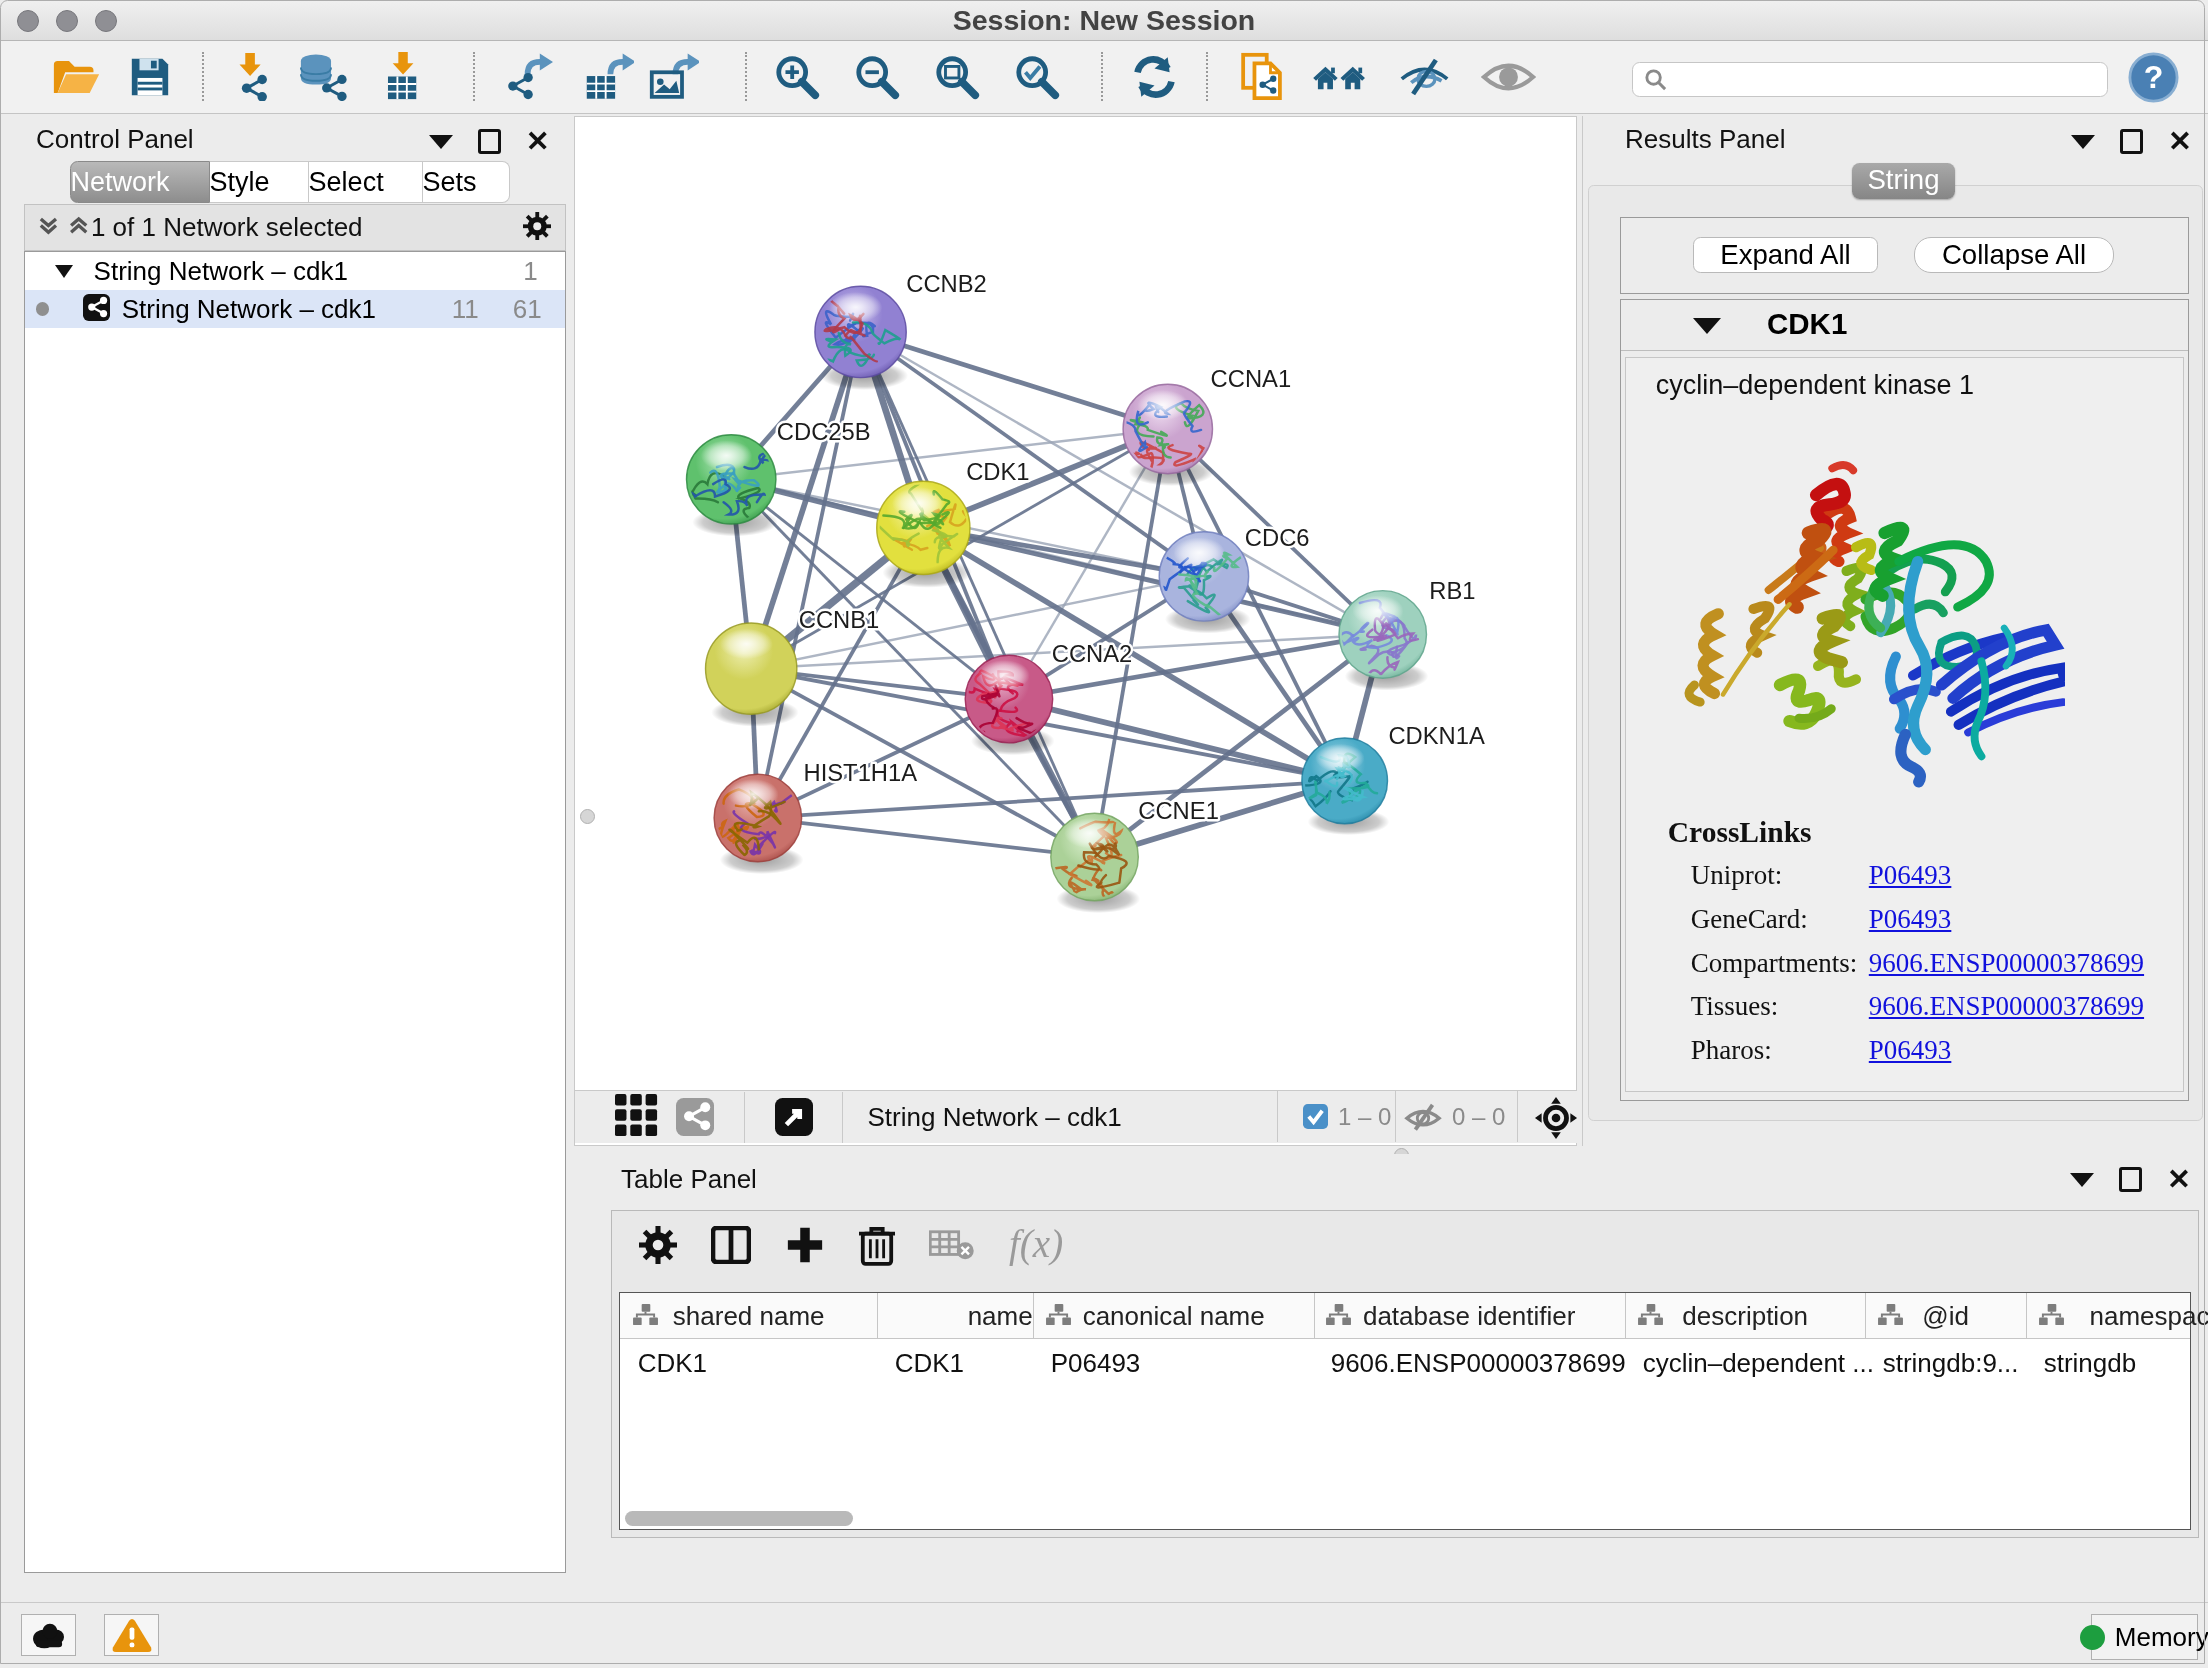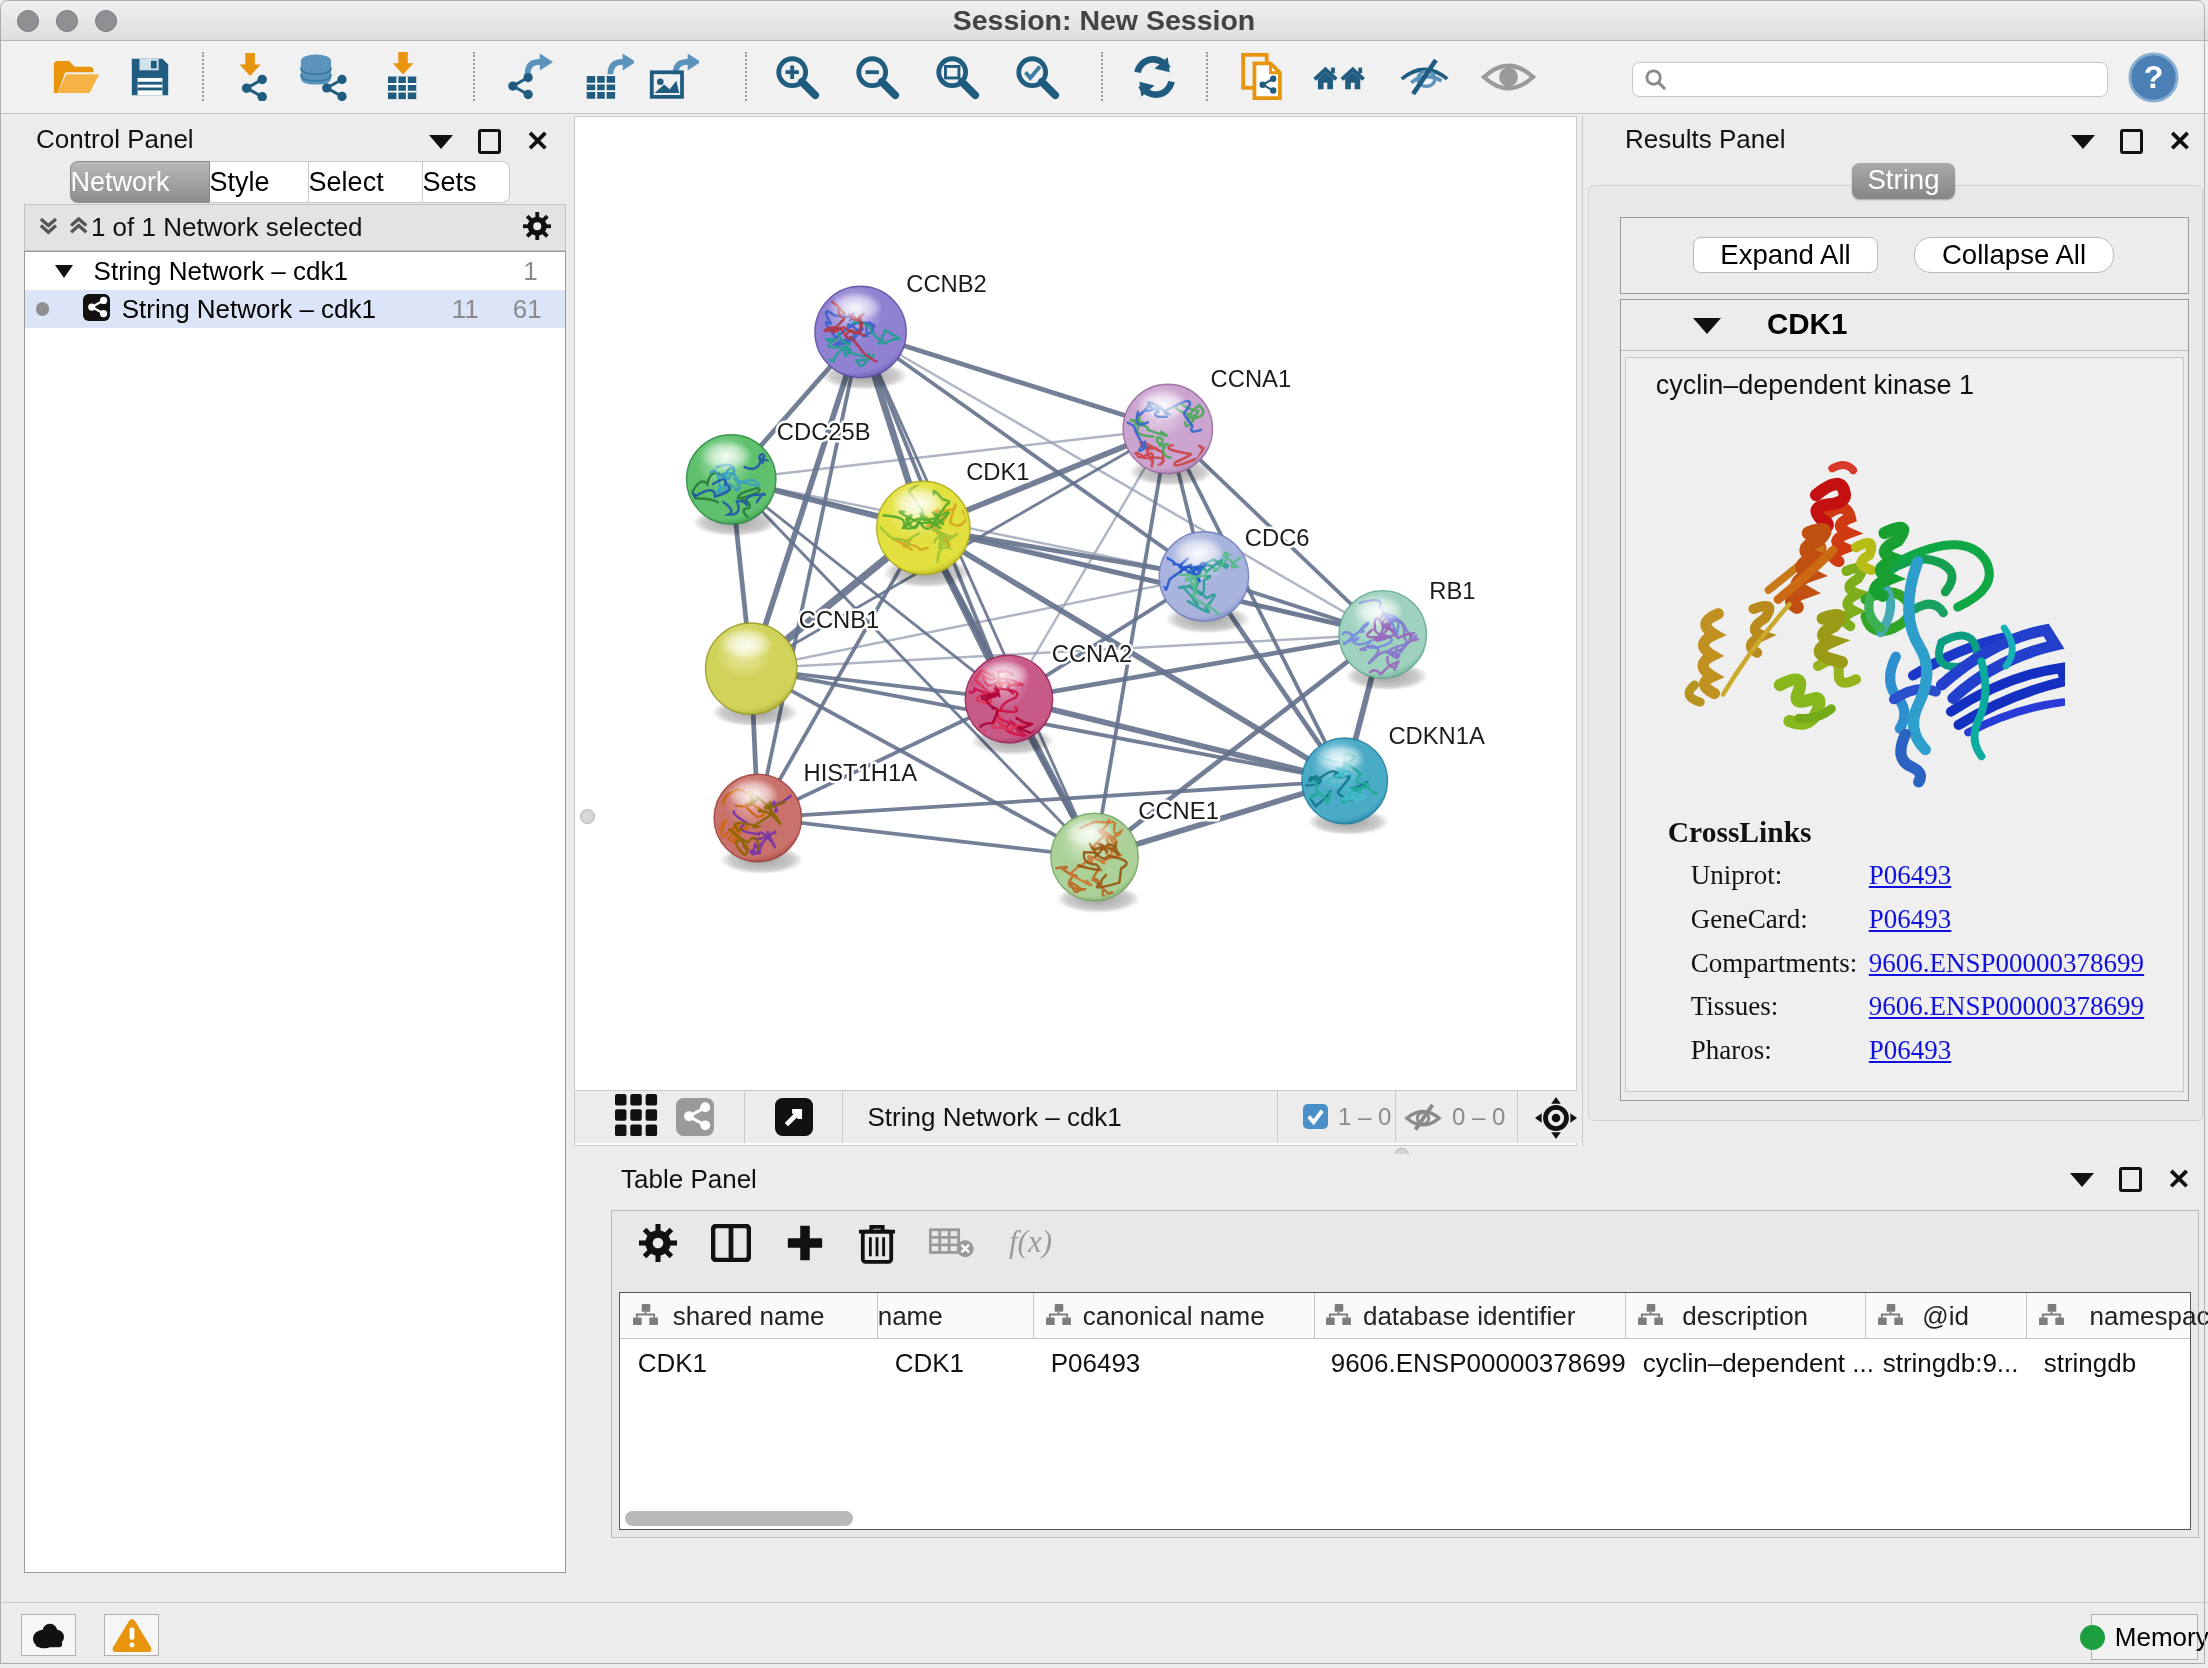--- a/index.html
+++ b/index.html
@@ -787,37 +787,37 @@
           <path d="M12 16 V36 M19 16 V36 M26 16 V36" stroke="#111" stroke-width="3"></path>
         </svg>
         <svg width="46" height="34" viewBox="0 0 48 36" style="">
           <g fill="none" stroke="#9a9a9a" stroke-width="3">
             <rect x="1" y="4" width="30" height="24"></rect>
             <path d="M1 12 H31 M1 20 H31 M11 4 V28 M21 4 V28"></path>
           </g>
           <circle cx="38" cy="24" r="9" fill="#9a9a9a"></circle>
           <path d="M34 20 L42 28 M42 20 L34 28" stroke="#fff" stroke-width="2.5"></path>
         </svg>
-        <span style="font-family:'Liberation Serif',serif;font-style:italic;font-size:31px;color:#9a9a9a;position:relative;top:-1.9px">f(x)</span>
+        <span style="font-family:'Liberation Serif',serif;font-style:italic;font-size:39px;color:#9a9a9a;position:relative;top:-1.9px">f(x)</span>
     </div>
     <div style="position:absolute;left:6.7px;top:81px;right:6.7px;bottom:6.7px;background:#fff;border:1.9px solid #555">
       <div style="position:absolute;left:0;top:0;right:0;height:46px;background:#fafafa;border-bottom:1.9px solid #c6c6c6">
           <div style="position:absolute;left:1px;top:0;width:257px;height:46px;border-right:1.9px solid #c6c6c6;">
             <span style="position:absolute;left:12.4px;top:11.4px"><svg width="25" height="23" viewBox="0 0 26 24" style="">
                 <g fill="#7d7d7d">
                   <rect x="9" y="0" width="9" height="8" rx="1"></rect>
                   <rect x="0" y="14" width="9" height="8" rx="1"></rect>
                   <rect x="17" y="14" width="9" height="8" rx="1"></rect>
                 </g>
                 <path d="M13 8 V11 M4 14 V11 H22 V14" stroke="#7d7d7d" stroke-width="2" fill="none"></path>
               </svg></span>
             <div style="position:absolute;left:0;width:100%;top:7.6px;text-align:center;font-size:26px;color:#222">shared name</div>
           </div>
           <div style="position:absolute;left:258px;top:0;width:156px;height:46px;border-right:1.9px solid #c6c6c6;">
-            <div style="position:absolute;left:0;width:100%;top:7.6px;text-align:left;font-size:26px;color:#222">name</div>
+            <div style="position:absolute;left:0;width:100%;top:7.6px;text-align:right;font-size:26px;color:#222">name</div>
           </div>
           <div style="position:absolute;left:414px;top:0;width:281px;height:46px;border-right:1.9px solid #c6c6c6;">
             <span style="position:absolute;left:12.4px;top:11.4px"><svg width="25" height="23" viewBox="0 0 26 24" style="">
                 <g fill="#7d7d7d">
                   <rect x="9" y="0" width="9" height="8" rx="1"></rect>
                   <rect x="0" y="14" width="9" height="8" rx="1"></rect>
                   <rect x="17" y="14" width="9" height="8" rx="1"></rect>
                 </g>
                 <path d="M13 8 V11 M4 14 V11 H22 V14" stroke="#7d7d7d" stroke-width="2" fill="none"></path>
               </svg></span>

